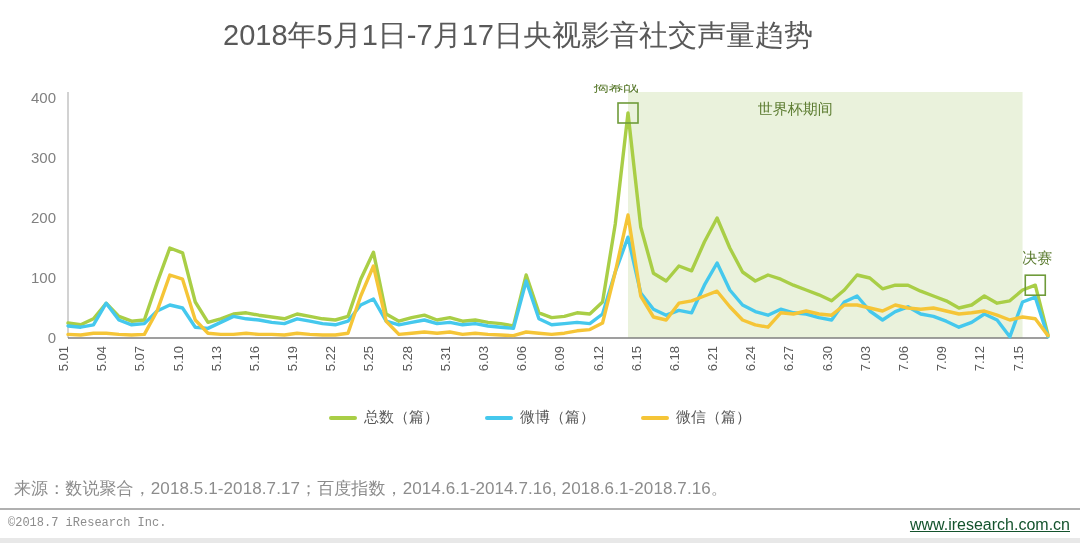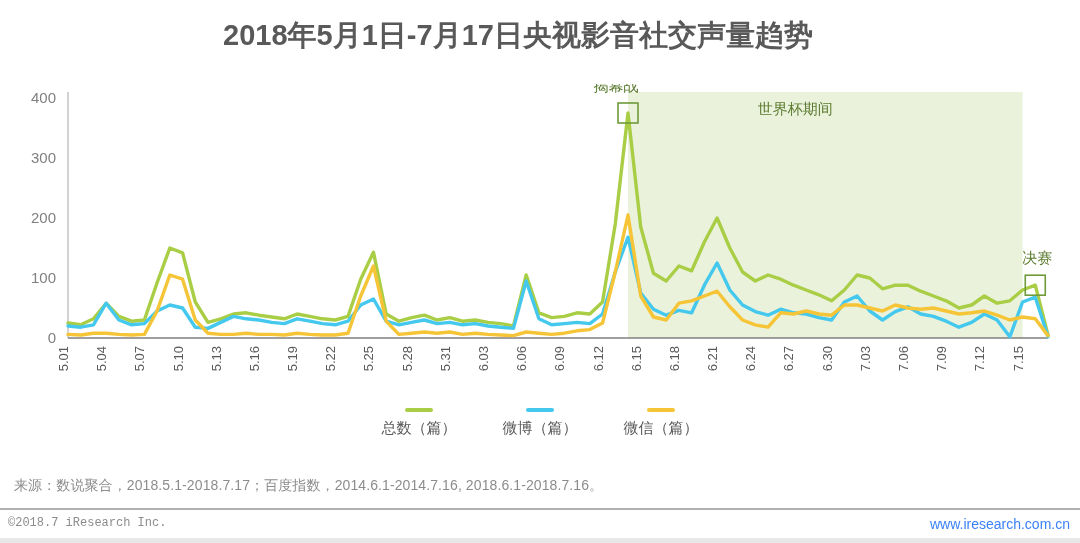--- a/index.html
+++ b/index.html
@@ -6,44 +6,44 @@
   body{
     width:1080px;height:543px;
     background:#ffffff;
     font-family:"Liberation Sans","DejaVu Sans",sans-serif;
     overflow:hidden;
     position:relative;
   }
   #chart-title{
     position:absolute;left:0;top:16px;width:1036px;
     text-align:center;
-    font-size:29px;font-weight:bold;color:#595959;
+    font-size:29px;font-weight:normal;color:#595959;
     letter-spacing:0px;
   }
   #plot-wrap{position:absolute;left:0;top:84px;width:1080px;height:280px;}
   #svg-chart{display:block;}
   .ylabel{font-size:15px;fill:#808080;}
   .xlabel{font-size:13px;fill:#595959;}
   .anno-text{font-size:15px;fill:#5a7a2e;}
   #legend{
     position:absolute;left:0;top:408px;width:1080px;
     display:flex;justify-content:center;align-items:center;gap:46px;
   }
-  .legend-item{display:flex;align-items:center;gap:7px;flex-direction:column;}
+  .legend-item{display:flex;align-items:center;gap:7px;}
   .legend-swatch{display:block;width:28px;height:4px;border-radius:2px;}
   .legend-label{font-size:15px;color:#595959;}
   #source-note{
     position:absolute;left:14px;top:477px;
-    font-size:14px;color:#8c8c8c;letter-spacing:0.1px;
+    font-size:17px;color:#8c8c8c;letter-spacing:0.1px;
   }
   #footer-rule{
     position:absolute;left:0;top:508px;width:1080px;height:2px;background:#b0b0b0;
   }
   #footer-left{position:absolute;left:8px;top:516px;font-size:12px;color:#8c8c8c;font-family:Liberation Mono, monospace;}
-  #footer-right{position:absolute;right:10px;top:516px;font-size:14px;color:#3b82f6;}
+  #footer-right{position:absolute;right:10px;top:516px;font-size:16px;color:#14532d;text-decoration:underline;}
   #bottom-bar{position:absolute;left:0;top:538px;width:1080px;height:5px;background:#e8e8e8;}
 </style>
 </head>
 <body>
 
 <div id="chart-title">2018年5月1日-7月17日央视影音社交声量趋势</div>
 
 <div id="plot-wrap">
   <svg id="svg-chart" width="1080" height="300" viewBox="0 0 1080 300">
       <rect x="628" y="8" width="394.5454545454545" height="246" fill="#EAF2DC"></rect>

